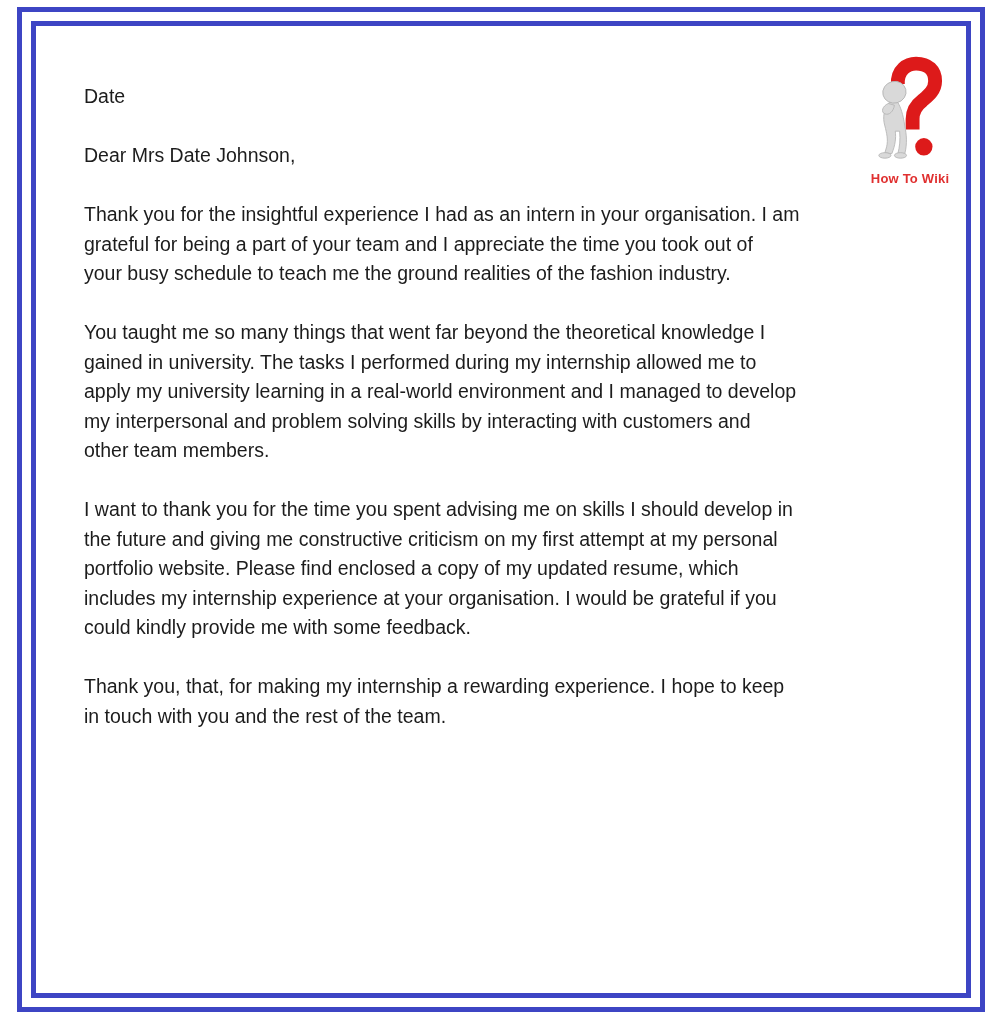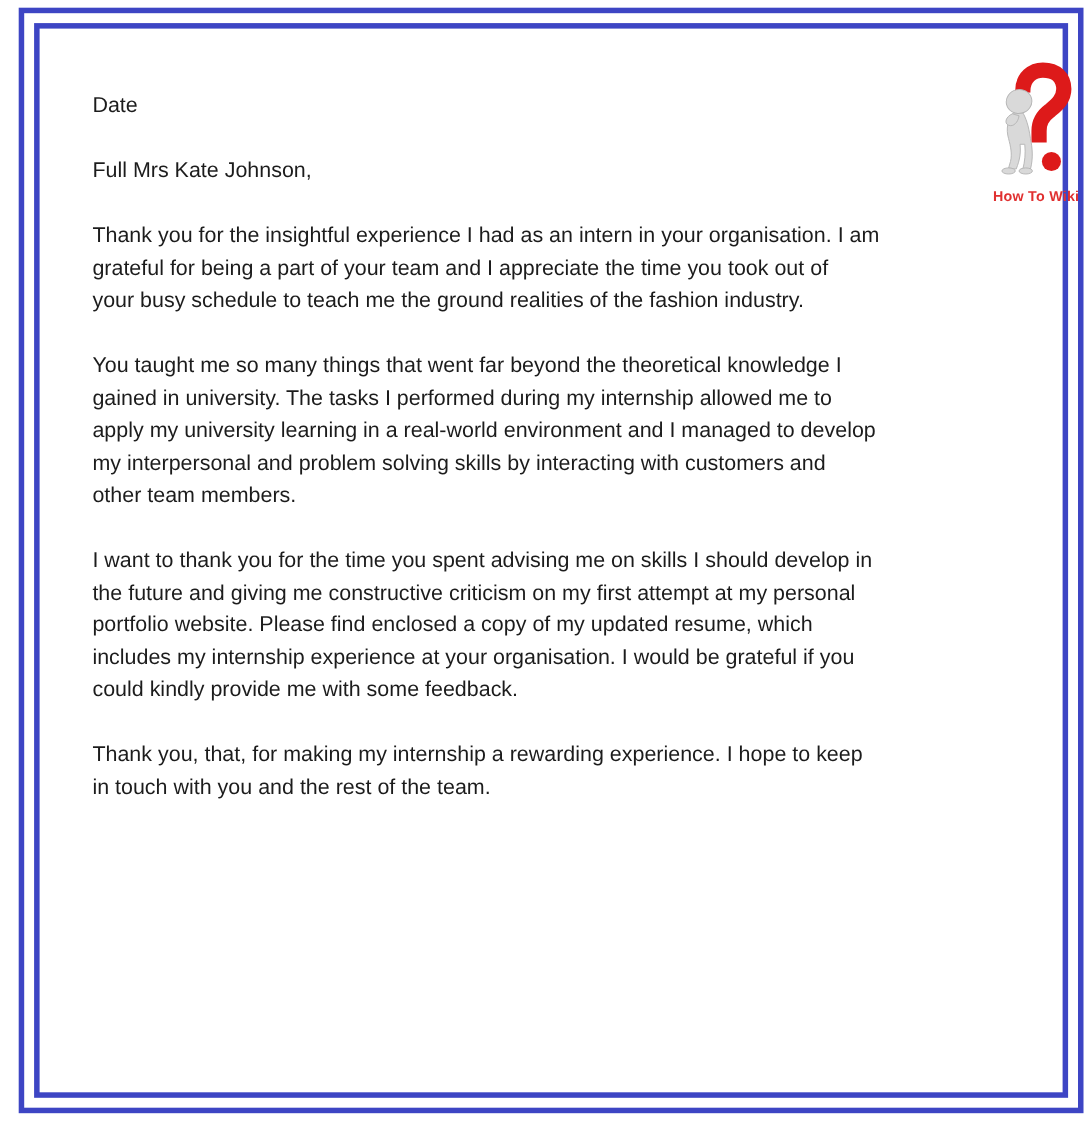--- a/index.html
+++ b/index.html
@@ -50,21 +50,21 @@
     font-size: 19.5px;
     line-height: 29.5px;
   }
   .content p {
     margin: 0 0 29.5px 0;
     white-space: pre-line;
   }
   .logo {
     position: absolute;
     top: 55px;
-    left: 900px;
+    left: 868px;
     width: 84px;
     text-align: center;
   }
   .logo svg {
     display: block;
     width: 84px;
     height: 116px;
     margin: 0 auto;
   }
   .logo-text {
@@ -80,21 +80,21 @@
 <body>
 
 <div class="page">
 
   <div class="border-outer">
     <div class="border-inner"></div>
   </div>
 
   <div class="content">
     <p>Date</p>
-    <p>Full Mrs Kate Johnson,</p>
+    <p>Dear Mrs Date Johnson,</p>
     <p class="para">Thank you for the insightful experience I had as an intern in your organisation. I am
 grateful for being a part of your team and I appreciate the time you took out of
 your busy schedule to teach me the ground realities of the fashion industry.</p>
     <p class="para">You taught me so many things that went far beyond the theoretical knowledge I
 gained in university. The tasks I performed during my internship allowed me to
 apply my university learning in a real-world environment and I managed to develop
 my interpersonal and problem solving skills by interacting with customers and
 other team members.</p>
     <p class="para">I want to thank you for the time you spent advising me on skills I should develop in
 the future and giving me constructive criticism on my first attempt at my personal

